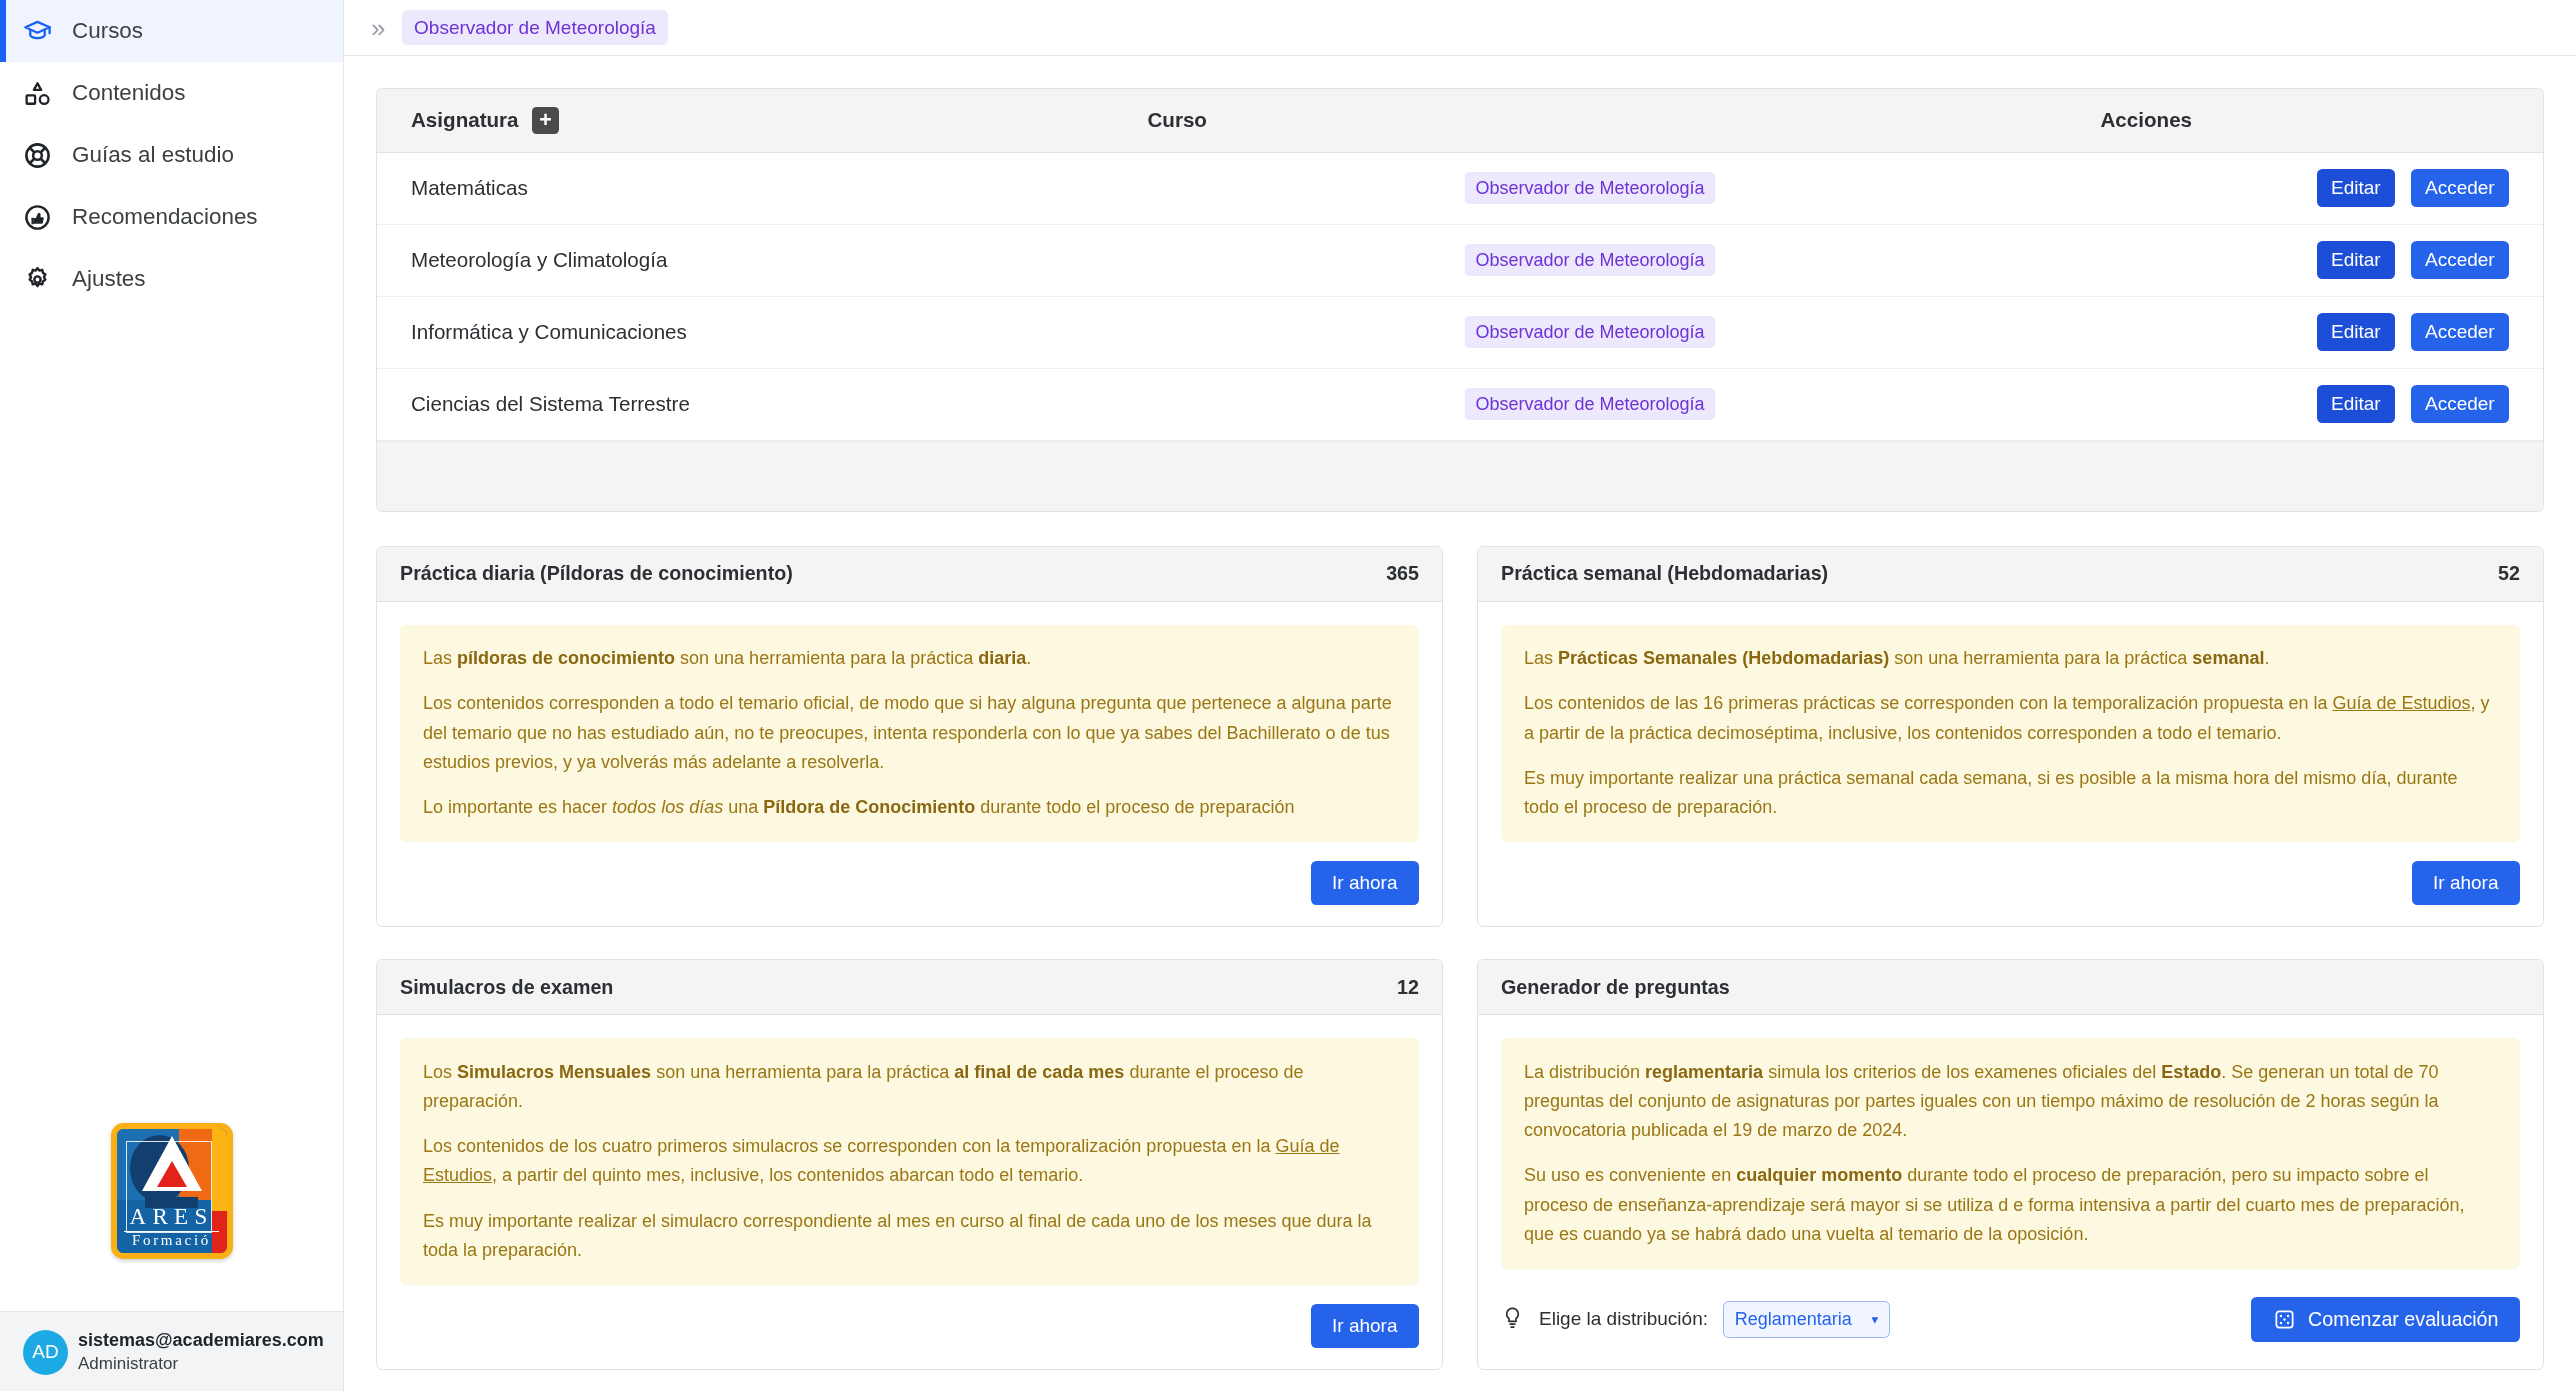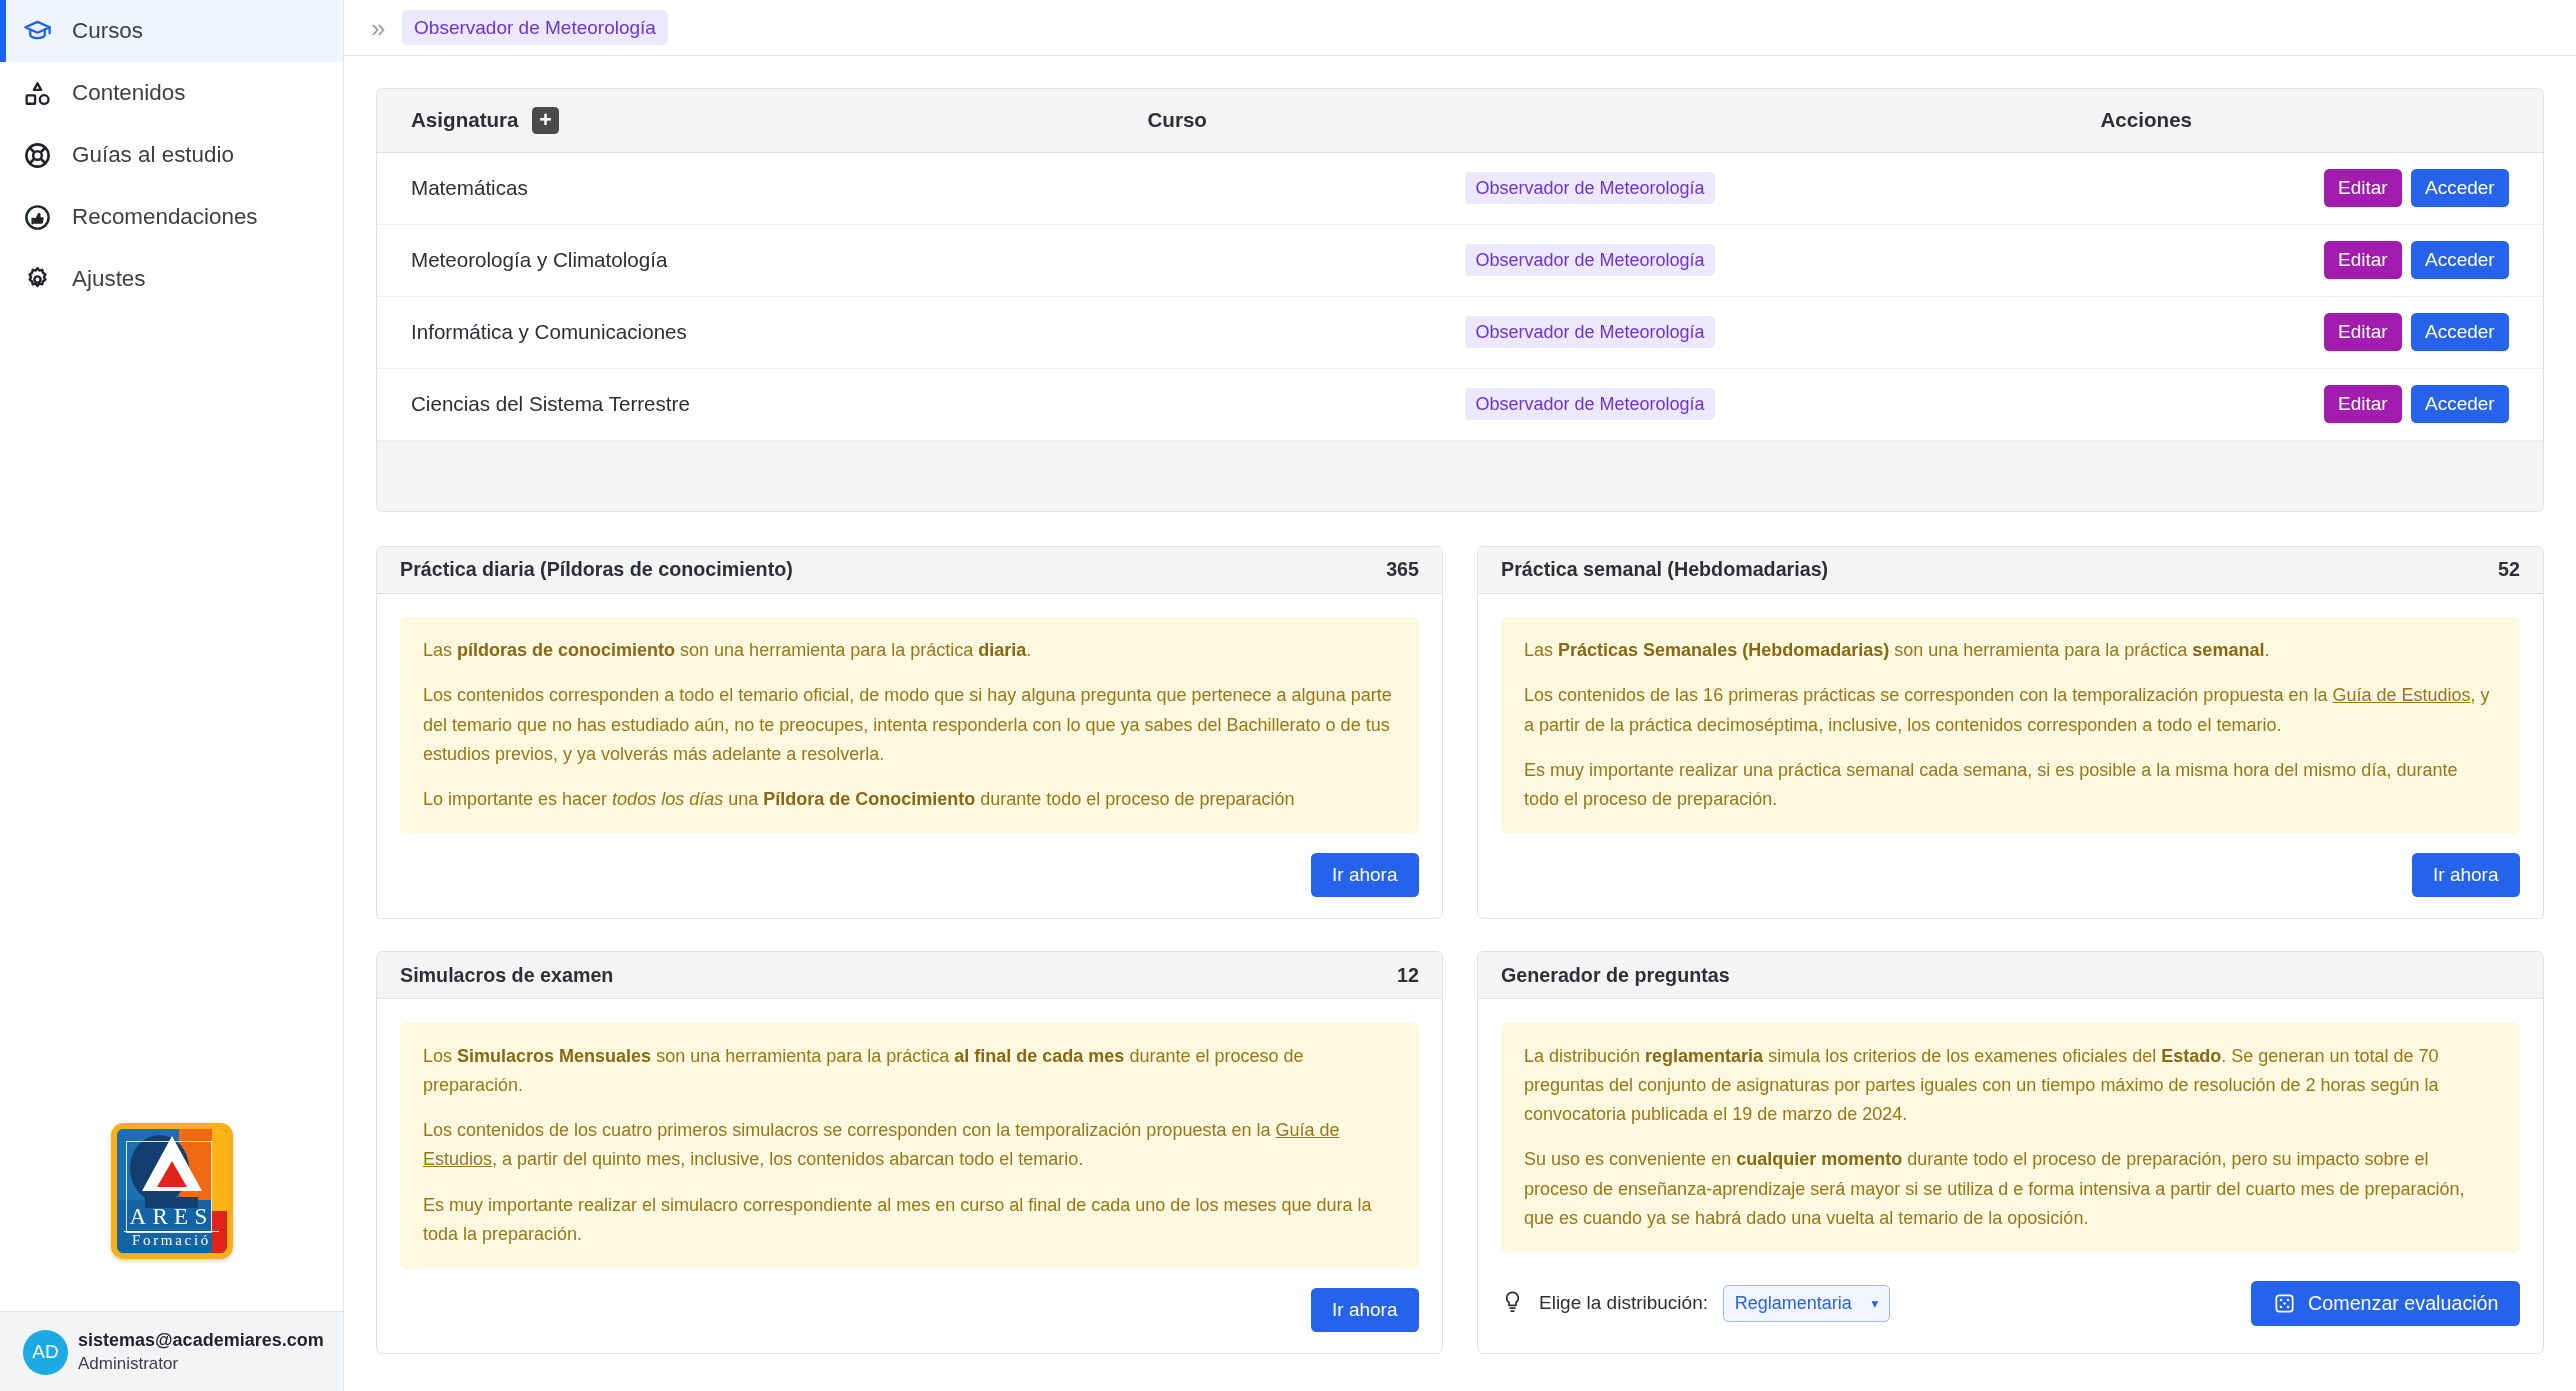--- a/index.html
+++ b/index.html
@@ -243,42 +243,42 @@
     padding: 5.4px 10.7px;
     border-radius: 4.5px;
   }
   .btn {
     display: inline-flex; align-items: center; justify-content: center;
     border: none; border-radius: 5.4px;
     font-size: 19px;
     cursor: pointer;
     font-family: inherit;
   }
-  .btn-dark { background: #a21caf; color: #fff; padding: 8px 14.3px; margin-right: 3px; }
+  .btn-dark { background: #1d4ed8; color: #fff; padding: 8px 14.3px; margin-right: 10px; }
   .btn-blue { background: #2563eb; color: #fff; padding: 8px 14.3px; }
   .table-footer { height: 70px; background: #f4f4f5; border-top: 0.9px solid #e6e8ea; }
 
   
   .grid {
     display: grid;
     grid-template-columns: 1fr 1fr;
     gap: 32px 34px;
     margin-top: 34px;
   }
   .icard {
     border: 0.9px solid #dfe1e4;
     border-radius: 6.3px;
     background: #fff;
     display: flex;
     flex-direction: column;
   }
   .icard-head {
     background: #f4f4f5;
     border-bottom: 0.9px solid #dfe1e4;
-    height: 47px;
+    height: 55px;
     display: flex; align-items: center; justify-content: space-between;
     padding: 0 23px;
     border-radius: 5.4px 5.4px 0 0;
   }
   .icard-title { font-size: 19.7px; font-weight: bold; color: #2c2f33; }
   .icard-count { font-size: 19.7px; font-weight: bold; color: #2c2f33; }
   .icard-body { padding: 23px 23px 19.7px 23px; }
   .alert {
     background: #fdf8e0;
     border-radius: 6.3px;

